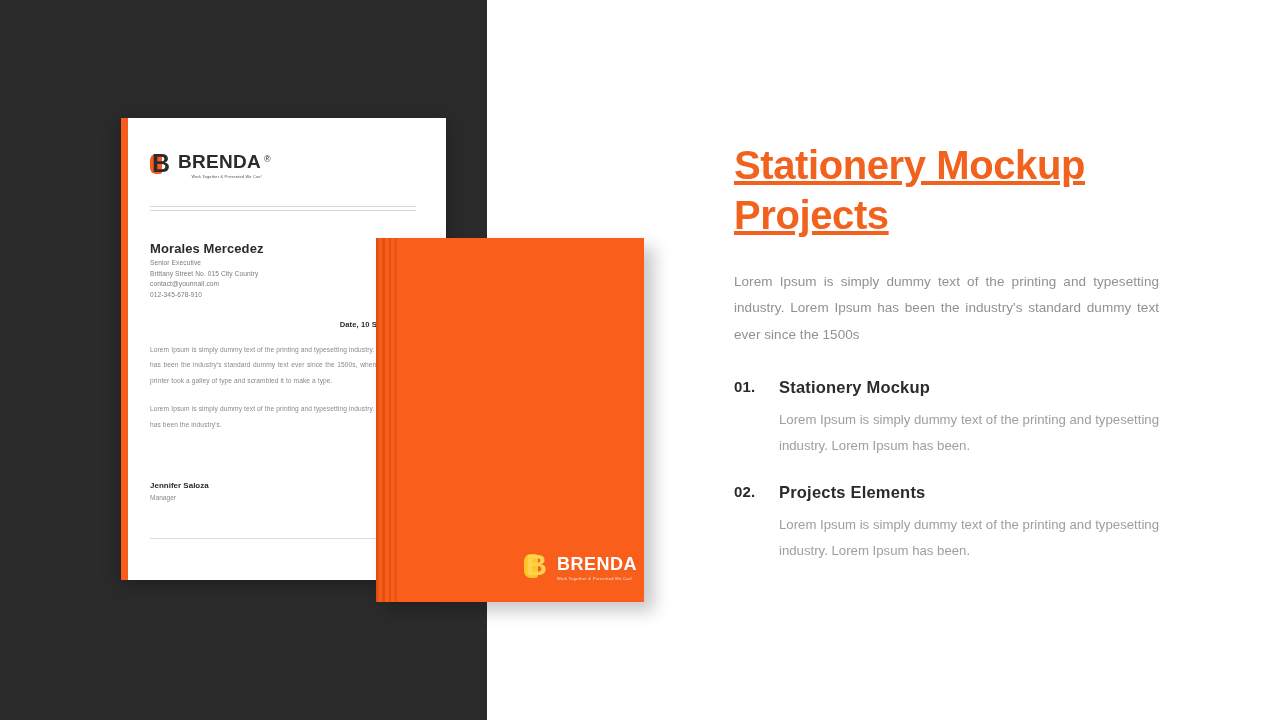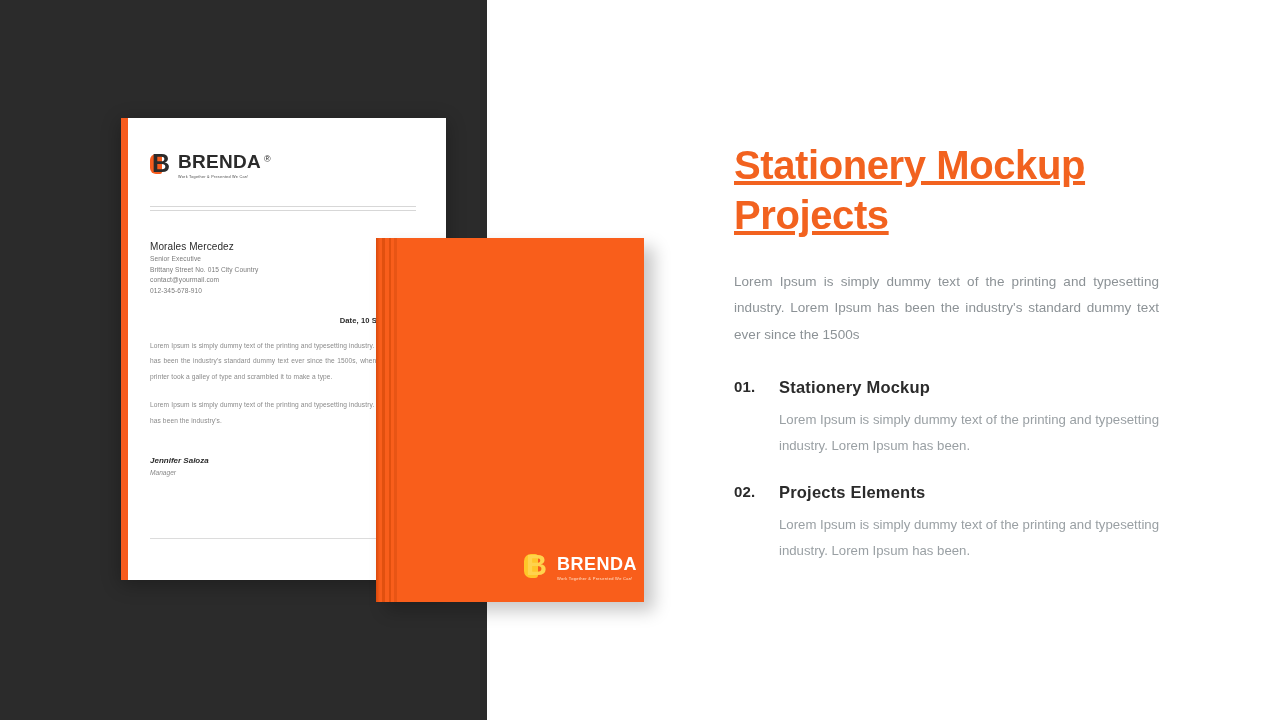--- a/index.html
+++ b/index.html
@@ -37,52 +37,52 @@
   }
   .lh-logo .mark .blob {
     position:absolute; left:0; top:2px; width:12px; height:20px;
     background:#f75c1e; border-radius:6px 2px 2px 6px;
   }
   .lh-logo .mark .bchar {
     position:absolute; left:2px; top:-2px;
     font-size:25px; font-weight:bold; color:#2b2b2b;
     line-height:26px; font-family:"Liberation Sans", sans-serif;
   }
-  .lh-logo .words { position:relative; top:-1px; }
+  .lh-logo .words { position:relative; top:-1px;text-align:center; }
   .lh-name {
     font-size:19px; font-weight:bold; letter-spacing:.3px; color:#2b2b2b;
     display:inline-block;
   }
   .lh-reg { font-size:9px; color:#2b2b2b; vertical-align:super; margin-left:3px; }
   .lh-tag {
     font-size:3.6px; color:#4a4a4a; letter-spacing:.25px; margin-top:2px;
     white-space:nowrap; transform:scale(1.05); transform-origin:left top;
   }
 
   .rule-group { margin-top:26px; }
   .rule-group .r { height:1px; background:#d7d7d7; }
   .rule-group .r + .r { margin-top:3px; }
 
   .recipient { margin-top:30px; }
-  .recipient .nm { font-size:10px; font-weight:normal; color:#2b2b2b; letter-spacing:.1px; }
+  .recipient .nm { font-size:13px; font-weight:bold; color:#2b2b2b; letter-spacing:.1px; }
   .recipient .ln { font-size:6.6px; color:#7b7b7b; margin-top:3.4px; letter-spacing:.1px; }
 
   .date-line {
     margin-top:22px; text-align:right; font-size:7.6px; font-weight:bold;
     color:#2b2b2b; letter-spacing:.1px; padding-right:4px;
   }
 
   .lh-body { margin-top:13px; }
   .lh-body p {
     font-size:6.6px; line-height:15.5px; color:#8a8a8a;
     text-align:justify; letter-spacing:.1px;
   }
   .lh-body p + p { margin-top:13px; }
 
-  .sign { margin-top:28px;font-style:italic; }
+  .sign { margin-top:49px; }
   .sign .nm { font-size:8px; font-weight:bold; color:#2b2b2b; }
   .sign .ro { font-size:6.6px; color:#8a8a8a; margin-top:4px; }
 
   .lh-foot-rule {
     position:absolute; left:29px; right:30px; top:420px; height:1px; background:#dcdcdc;
   }
 
   
   .book {
     position:absolute; left:376px; top:238px; width:268px; height:364px;

